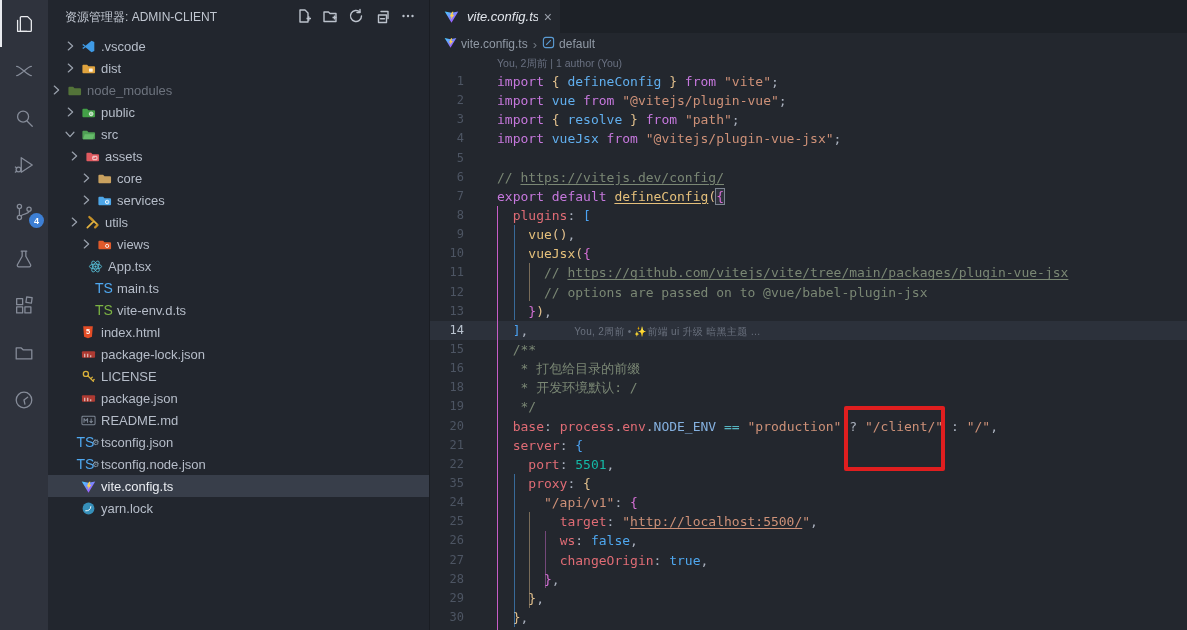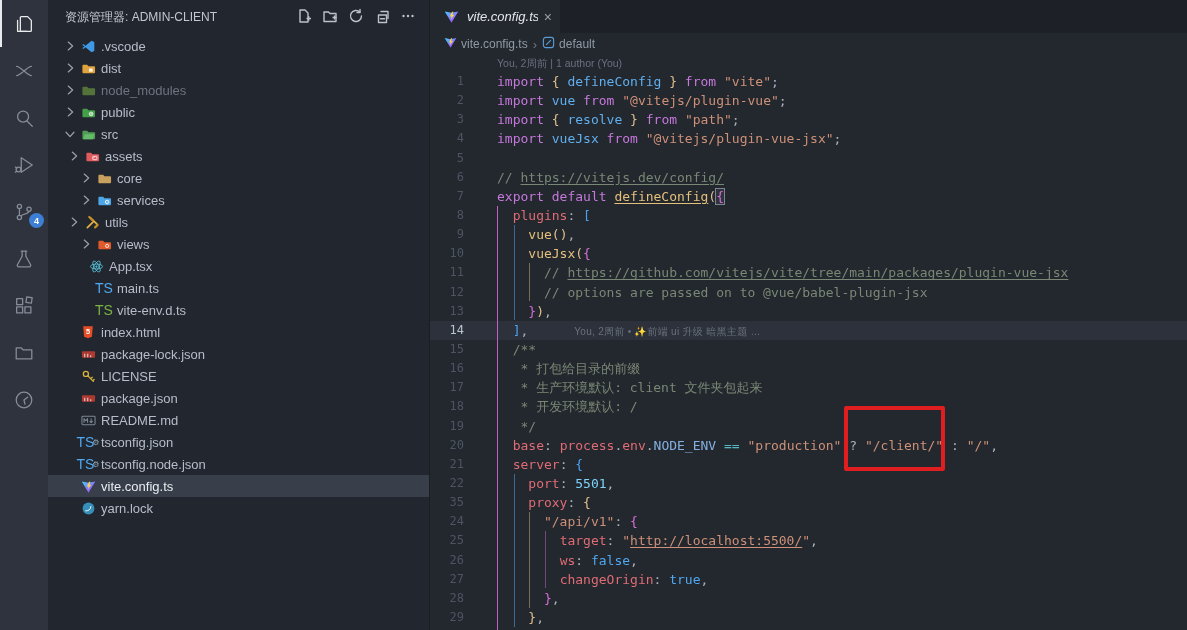--- a/index.html
+++ b/index.html
@@ -47,21 +47,21 @@
   .blame{color:#69707d;margin-left:46px;font-size:10px;font-family:"Liberation Sans",sans-serif;letter-spacing:.3px}
   .tk-kw{color:#c678dd}
   .tk-id{color:#61afef}
   .tk-fn{color:#e5c07b}
   .tk-fnu{color:#e5c07b;text-decoration:underline;text-underline-offset:2px}
   .tk-str{color:#ce9178}
   .tk-strl{color:#ce9178;text-decoration:underline;text-underline-offset:2px}
   .tk-cmt{color:#7a8774}
   .tk-cmtl{color:#7a8774;text-decoration:underline;text-underline-offset:2px}
   .tk-prop{color:#e06c75}
-  .tk-num{color:#7dd3fc}
+  .tk-num{color:#14b8a6}
   .tk-bool{color:#4fa8f0}
   .tk-cst{color:#85b1e0}
   .tk-op{color:#56b6c2}
   .tk-pl{color:#abb2bf}
   .tk-b1{color:#e2c08d}
   .tk-b2{color:#d670d6}
   .tk-b3{color:#4ba2f2}
   .tk-b2m{color:#d670d6;box-shadow:0 0 0 1px #7d8591;background:rgba(130,140,160,.13)}
   .guide{position:absolute;width:1px;pointer-events:none}
   #annotation-box{position:absolute;border:4px solid #e01e1f;border-radius:2px;pointer-events:none}
@@ -206,21 +206,21 @@
             </svg>
           </span>
           <span class="ticon">
             <svg width="15" height="15" viewBox="0 0 16 16">
               <path d="M1.5 5c0-.6.4-1 1-1h4l1.5 1.7h6c.6 0 1 .4 1 1V12c0 .6-.4 1-1 1H2.5c-.6 0-1-.4-1-1z" fill="#e0a33e"></path>
               <rect x="8.5" y="8" width="4" height="3.5" rx=".5" fill="#fff" opacity=".85"></rect>
             </svg>
           </span>
           <span class="tlabel">dist</span>
         </div>
-        <div class="trow dim" style="padding-left: 14px; text-align: center;">
+        <div class="trow dim" style=" text-align: center;">
           <span class="chev">
             <svg width="14" height="14" viewBox="0 0 16 16">
               <path d="M6 3.5 11 8l-5 4.5" fill="none" stroke="currentColor" stroke-width="1.4" stroke-linecap="round" stroke-linejoin="round"></path>
             </svg>
           </span>
           <span class="ticon">
             <svg width="15" height="15" viewBox="0 0 16 16">
               <path d="M1.5 5c0-.6.4-1 1-1h4l1.5 1.7h6c.6 0 1 .4 1 1V12c0 .6-.4 1-1 1H2.5c-.6 0-1-.4-1-1z" fill="#7cb342"></path>
             </svg>
           </span>
@@ -319,21 +319,21 @@
             </svg>
           </span>
           <span class="ticon">
             <svg width="15" height="15" viewBox="0 0 16 16">
               <path d="M1.5 5c0-.6.4-1 1-1h4l1.5 1.7h6c.6 0 1 .4 1 1V12c0 .6-.4 1-1 1H2.5c-.6 0-1-.4-1-1z" fill="#e05a2b"></path>
               <circle cx="10.8" cy="9.5" r="1.7" fill="none" stroke="#fff" stroke-width="1" opacity=".9"></circle>
             </svg>
           </span>
           <span class="tlabel">views</span>
         </div>
-        <div class="trow" style="padding-left: 22px;">
+        <div class="trow" style="padding-left: 14px; margin-left: 7px;">
           <span class="chev"></span>
           <span class="ticon">
             <svg width="15" height="15" viewBox="0 0 16 16">
               <g fill="none" stroke="#58c4dc" stroke-width=".9">
                 <ellipse cx="8" cy="8" rx="6.5" ry="2.6"></ellipse>
                 <ellipse cx="8" cy="8" rx="6.5" ry="2.6" transform="rotate(60 8 8)"></ellipse>
                 <ellipse cx="8" cy="8" rx="6.5" ry="2.6" transform="rotate(120 8 8)"></ellipse>
               </g>
               <circle cx="8" cy="8" r="1.2" fill="#58c4dc"></circle>
             </svg>
@@ -496,21 +496,20 @@
           <div class="code-line"><span class="ln">7</span><span class="lc"><span class="tk-kw">export default </span><span class="tk-fnu">defineConfig</span><span class="tk-b1">(</span><span class="tk-b2m">{</span></span></div>
           <div class="code-line"><span class="ln">8</span><span class="lc"><span class="tk-pl">  </span><span class="tk-prop">plugins</span><span class="tk-pl">: </span><span class="tk-b3">[</span></span></div>
           <div class="code-line"><span class="ln">9</span><span class="lc"><span class="tk-pl">    </span><span class="tk-fn">vue</span><span class="tk-b1">(</span><span class="tk-b1">)</span><span class="tk-pl">,</span></span></div>
           <div class="code-line"><span class="ln">10</span><span class="lc"><span class="tk-pl">    </span><span class="tk-fn">vueJsx</span><span class="tk-b1">(</span><span class="tk-b2">{</span></span></div>
           <div class="code-line"><span class="ln">11</span><span class="lc"><span class="tk-pl">      </span><span class="tk-cmt">// </span><span class="tk-cmtl">https://github.com/vitejs/vite/tree/main/packages/plugin-vue-jsx</span></span></div>
           <div class="code-line"><span class="ln">12</span><span class="lc"><span class="tk-pl">      </span><span class="tk-cmt">// options are passed on to @vue/babel-plugin-jsx</span></span></div>
           <div class="code-line"><span class="ln">13</span><span class="lc"><span class="tk-pl">    </span><span class="tk-b2">}</span><span class="tk-b1">)</span><span class="tk-pl">,</span></span></div>
           <div class="code-line current"><span class="ln">14</span><span class="lc"><span class="tk-pl">  </span><span class="tk-b3">]</span><span class="tk-pl">,</span><span class="blame">You, 2周前 • ✨前端 ui 升级 暗黑主题 …</span></span></div>
           <div class="code-line"><span class="ln">15</span><span class="lc"><span class="tk-pl">  </span><span class="tk-cmt">/**</span></span></div>
           <div class="code-line"><span class="ln">16</span><span class="lc"><span class="tk-pl">   </span><span class="tk-cmt">* 打包给目录的前缀</span></span></div>
-          <div class="code-line"><span class="ln">17</span><span class="lc"><span class="tk-pl">   </span><span class="tk-cmt">* 生产环境默认: client 文件夹包起来</span></span></div>
           <div class="code-line"><span class="ln">18</span><span class="lc"><span class="tk-pl">   </span><span class="tk-cmt">* 开发环境默认: /</span></span></div>
           <div class="code-line"><span class="ln">19</span><span class="lc"><span class="tk-pl">   </span><span class="tk-cmt">*/</span></span></div>
           <div class="code-line"><span class="ln">20</span><span class="lc"><span class="tk-pl">  </span><span class="tk-prop">base</span><span class="tk-pl">: </span><span class="tk-prop">process</span><span class="tk-pl">.</span><span class="tk-prop">env</span><span class="tk-pl">.</span><span class="tk-cst">NODE_ENV</span><span class="tk-pl"> </span><span class="tk-op">==</span><span class="tk-pl"> </span><span class="tk-str">"production"</span><span class="tk-pl"> ? </span><span class="tk-str">"/client/"</span><span class="tk-pl"> : </span><span class="tk-str">"/"</span><span class="tk-pl">,</span></span></div>
           <div class="code-line"><span class="ln">21</span><span class="lc"><span class="tk-pl">  </span><span class="tk-prop">server</span><span class="tk-pl">: </span><span class="tk-b3">{</span></span></div>
           <div class="code-line"><span class="ln">22</span><span class="lc"><span class="tk-pl">    </span><span class="tk-prop">port</span><span class="tk-pl">: </span><span class="tk-num">5501</span><span class="tk-pl">,</span></span></div>
           <div class="code-line"><span class="ln">35</span><span class="lc"><span class="tk-pl">    </span><span class="tk-prop">proxy</span><span class="tk-pl">: </span><span class="tk-b1">{</span></span></div>
           <div class="code-line"><span class="ln">24</span><span class="lc"><span class="tk-pl">      </span><span class="tk-str">"/api/v1"</span><span class="tk-pl">: </span><span class="tk-b2">{</span></span></div>
           <div class="code-line"><span class="ln">25</span><span class="lc"><span class="tk-pl">        </span><span class="tk-prop">target</span><span class="tk-pl">: </span><span class="tk-str">"</span><span class="tk-strl">http://localhost:5500/</span><span class="tk-str">"</span><span class="tk-pl">,</span></span></div>
           <div class="code-line"><span class="ln">26</span><span class="lc"><span class="tk-pl">        </span><span class="tk-prop">ws</span><span class="tk-pl">: </span><span class="tk-bool">false</span><span class="tk-pl">,</span></span></div>
           <div class="code-line"><span class="ln">27</span><span class="lc"><span class="tk-pl">        </span><span class="tk-prop">changeOrigin</span><span class="tk-pl">: </span><span class="tk-bool">true</span><span class="tk-pl">,</span></span></div>

